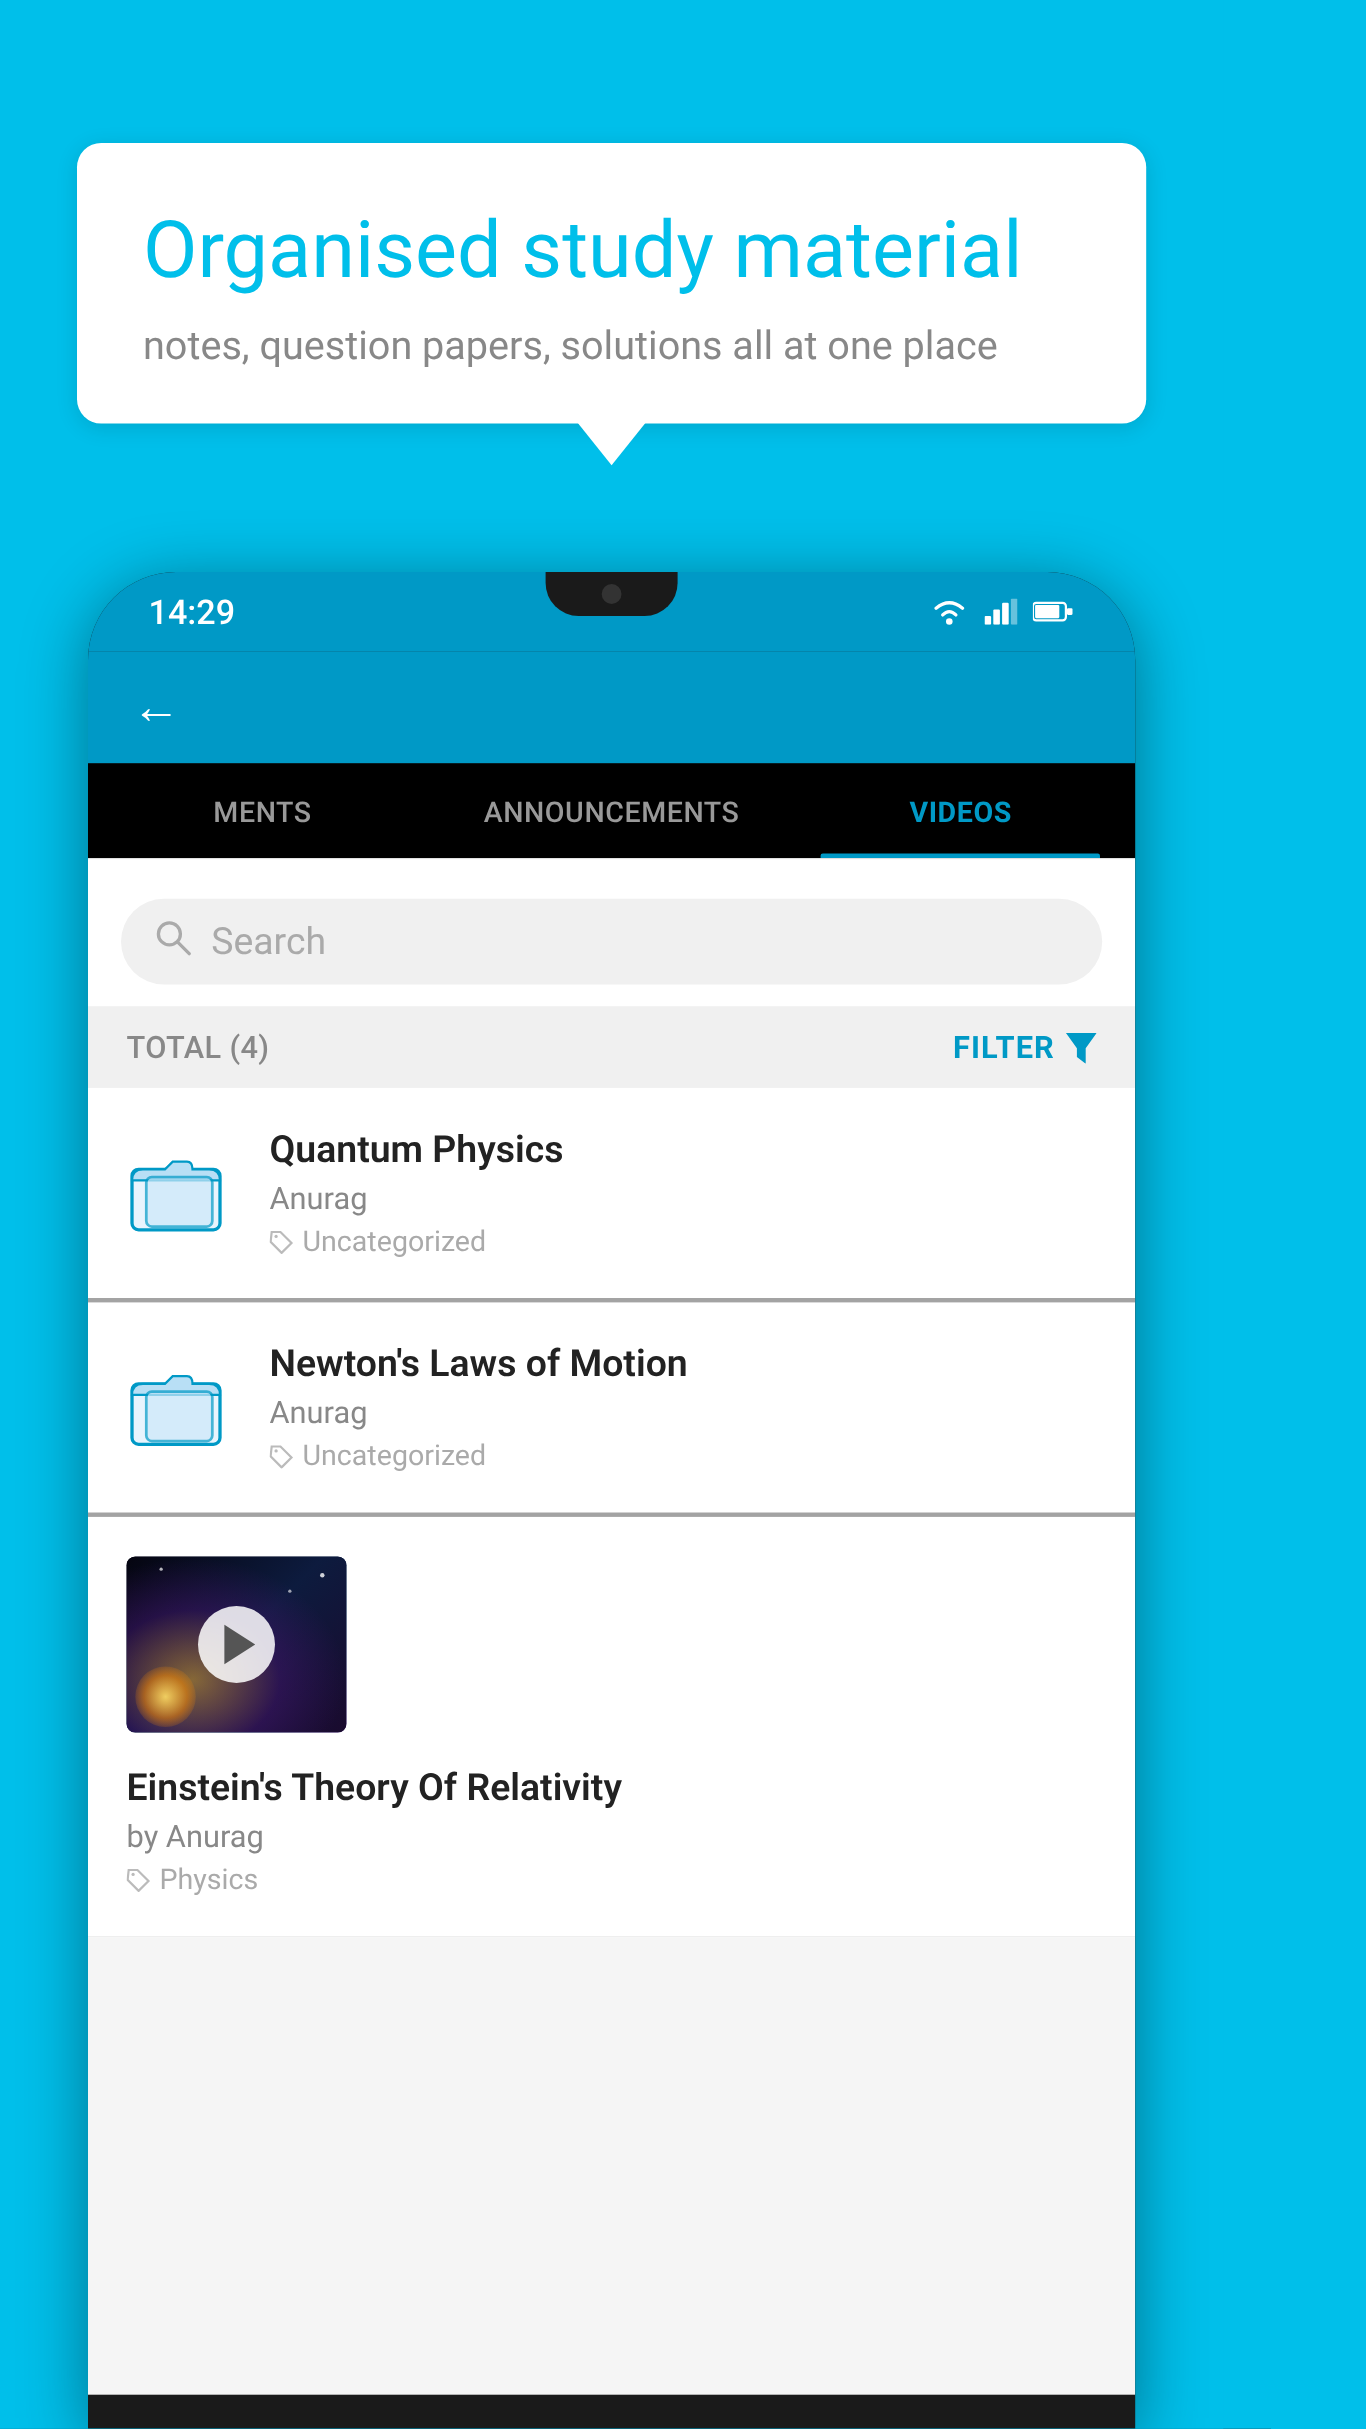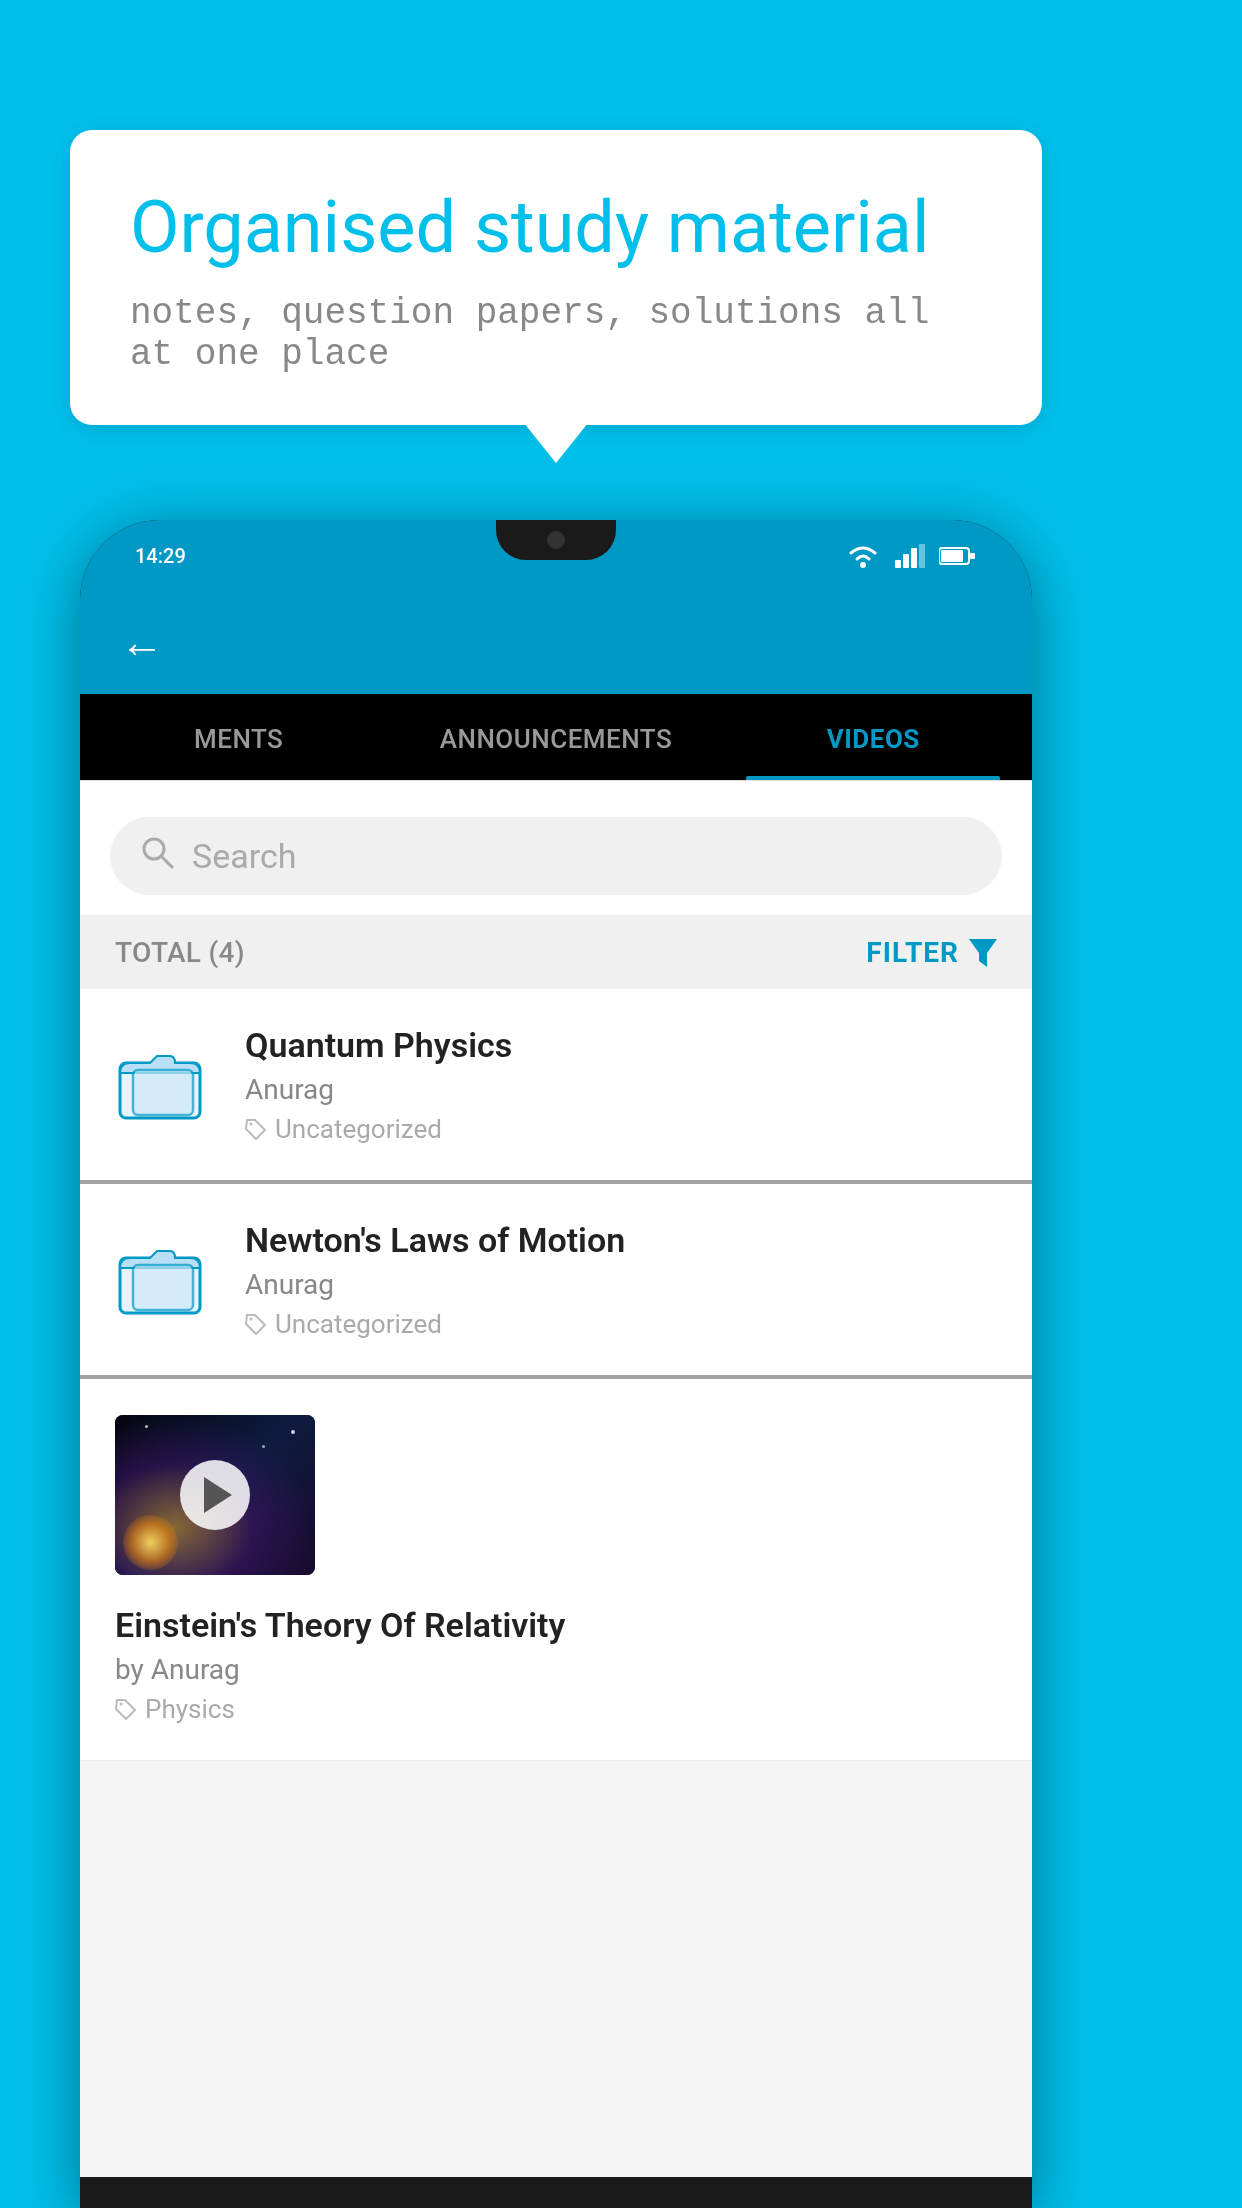--- a/index.html
+++ b/index.html
@@ -44,21 +44,20 @@
       font-weight: 400;
       color: #00BFEA;
       line-height: 1.2;
       margin-bottom: 22px;
     }
 
     .bubble-subtitle {
       font-size: 36px;
       color: #888;
       font-weight: 400;
-      font-family: Liberation Mono, monospace;
     }
 
     
     .phone-frame {
       position: absolute;
       top: 520px;
       left: 80px;
       right: 80px;
       bottom: 0;
       background: #1a1a1a;
@@ -74,21 +73,21 @@
       height: 72px;
       display: flex;
       align-items: center;
       justify-content: space-between;
       padding: 0 55px;
       position: relative;
     }
 
     .status-time {
       color: white;
-      font-size: 20px;
+      font-size: 31px;
       font-weight: 500;
     }
 
     .status-icons {
       display: flex;
       align-items: center;
       gap: 14px;
     }
 
     

